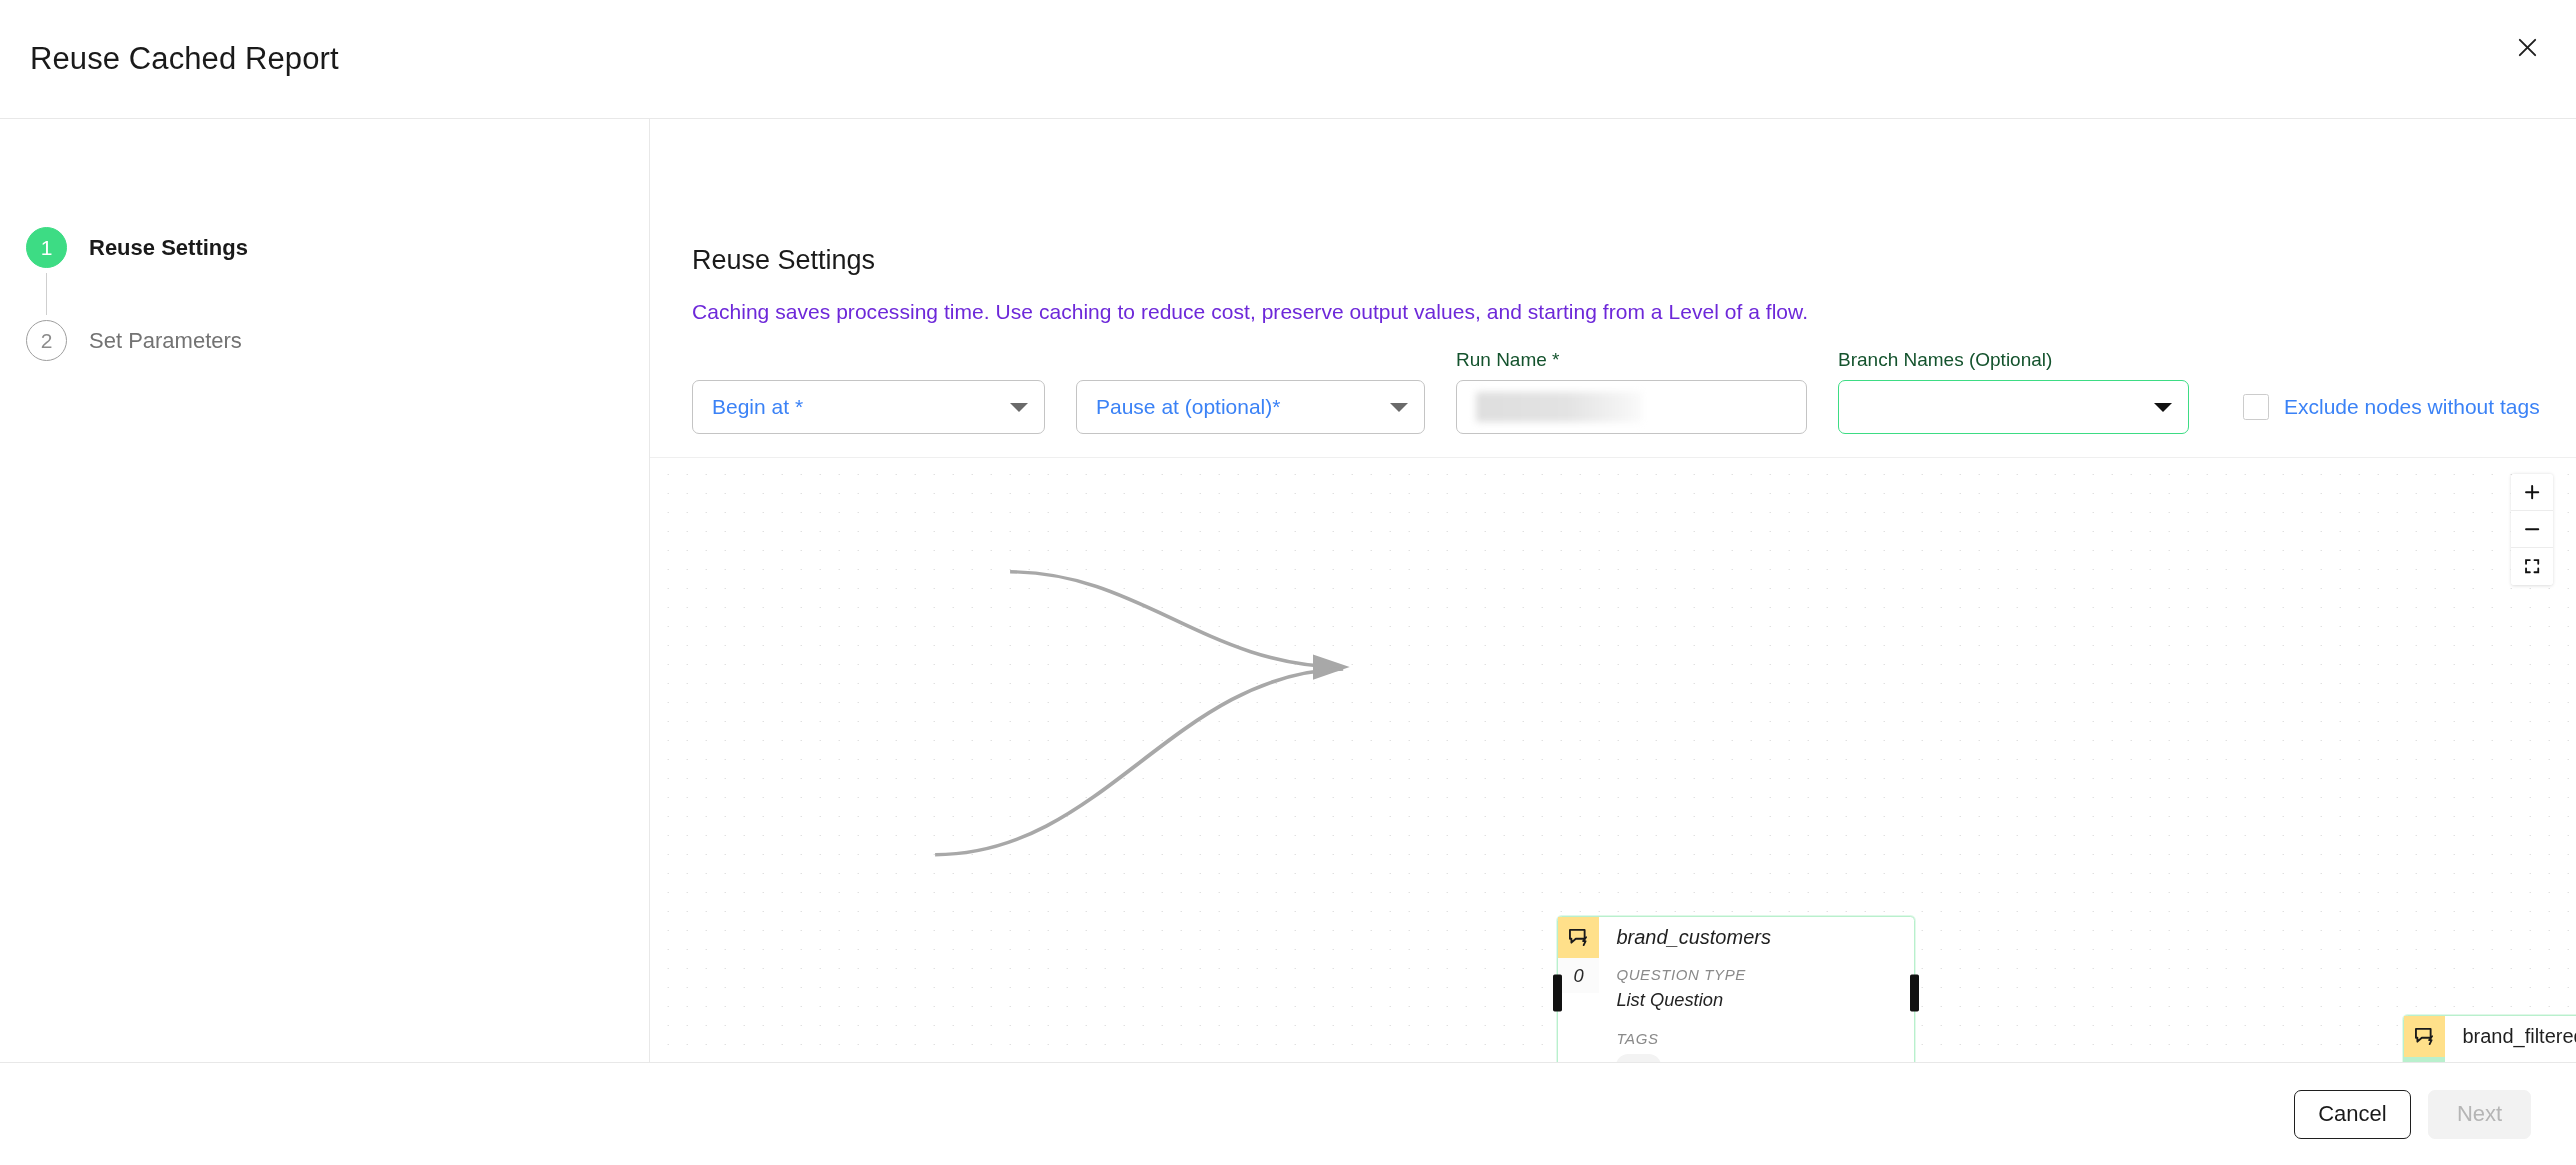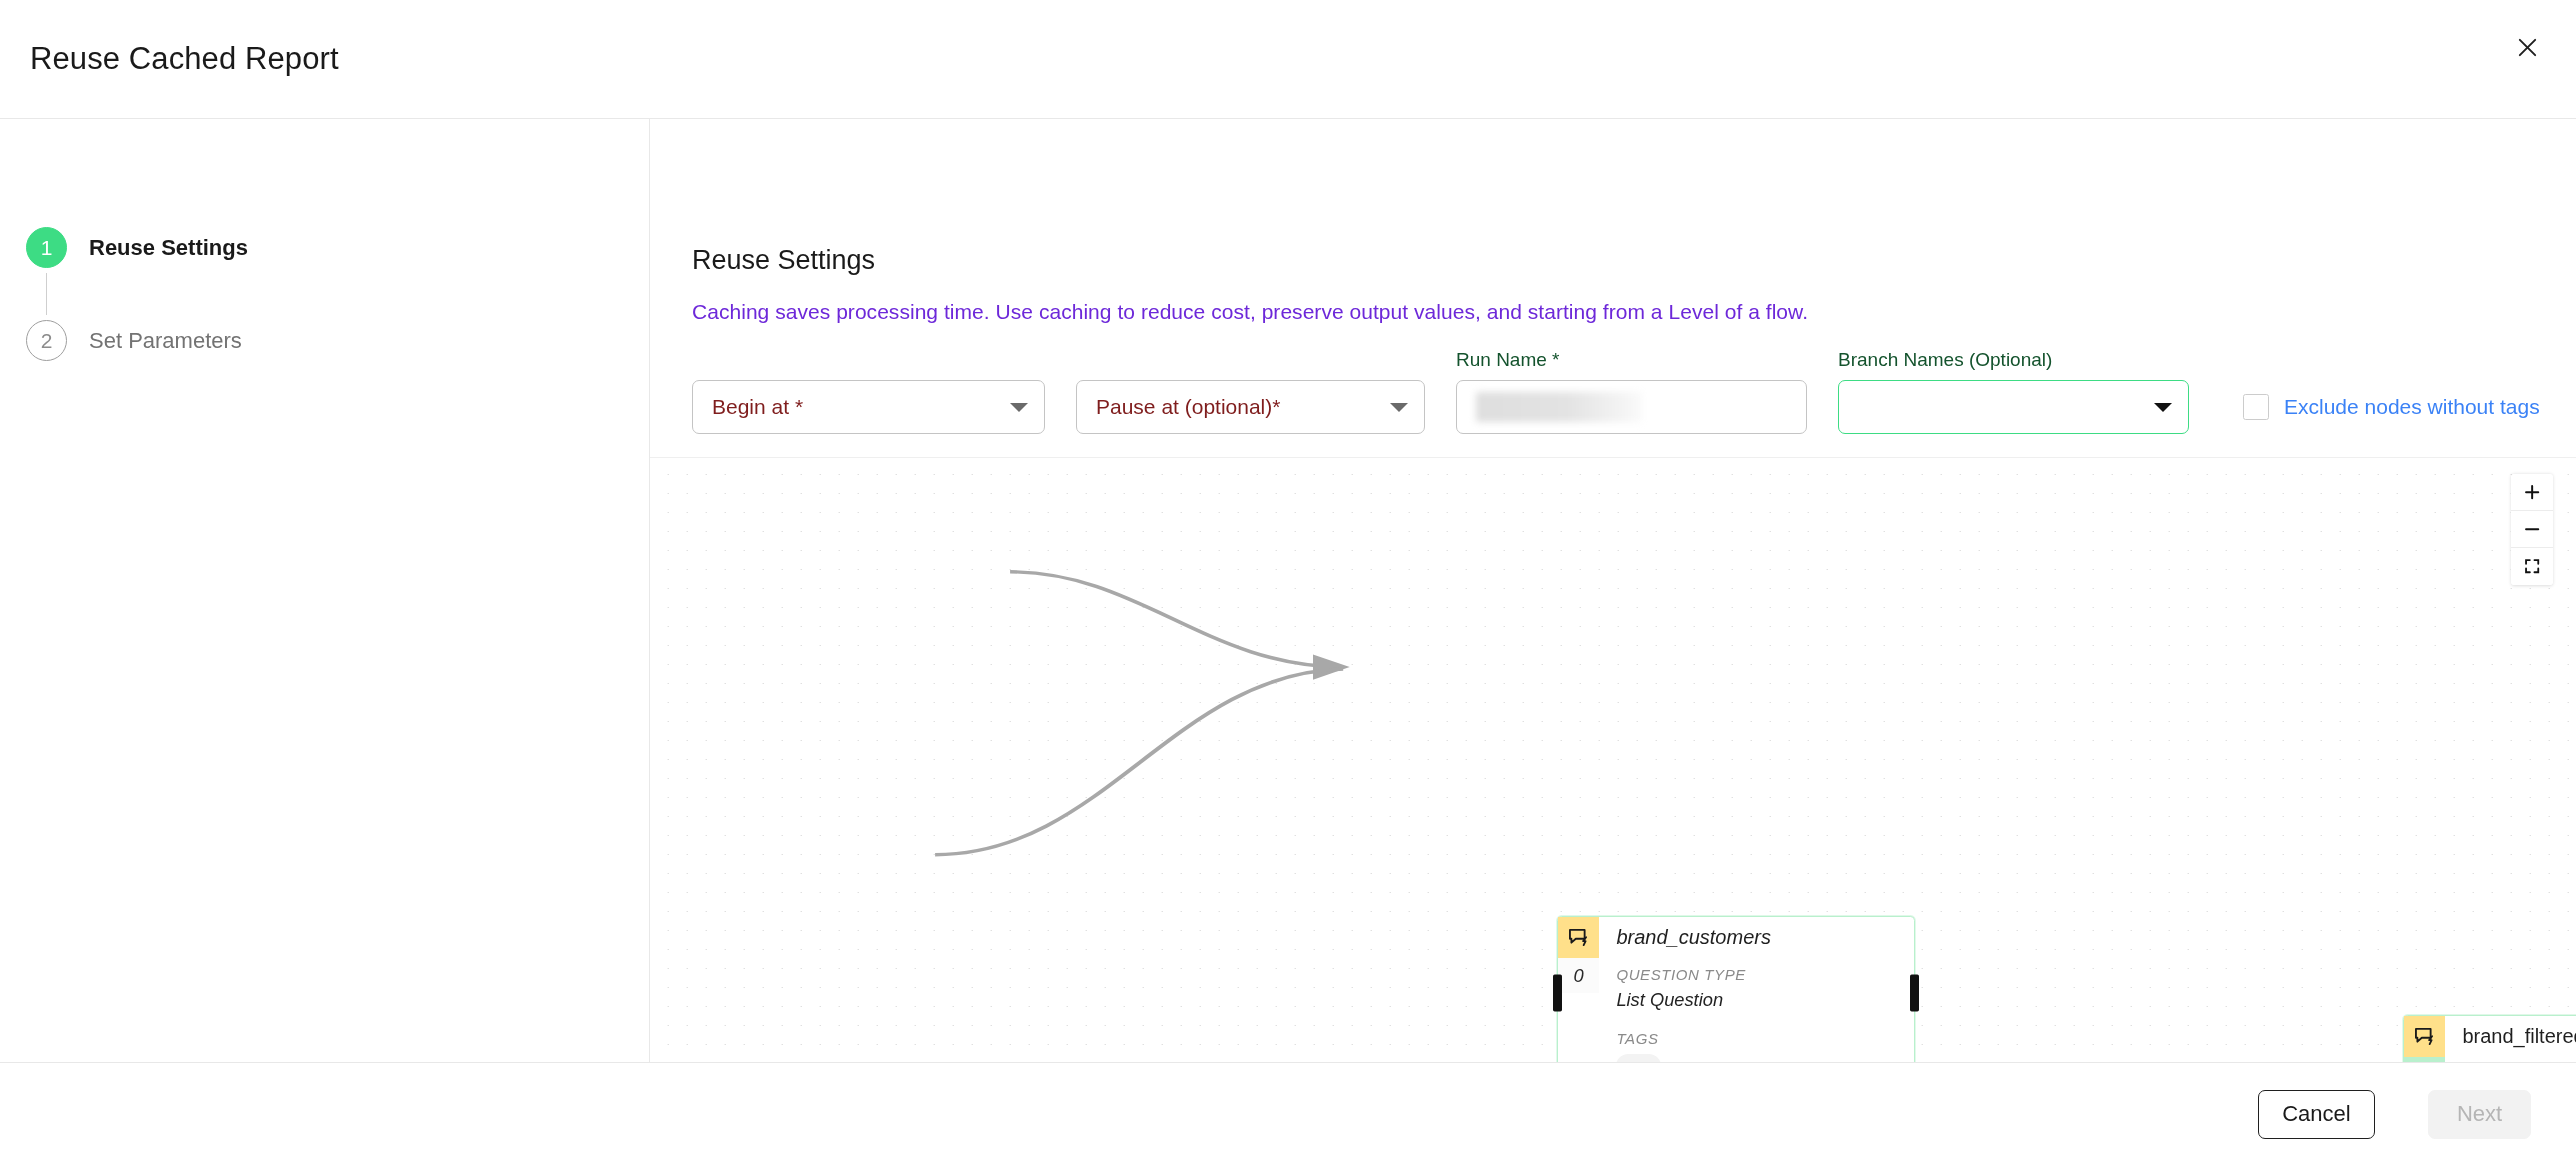--- a/index.html
+++ b/index.html
@@ -146,21 +146,21 @@
   }
   .select-box, .text-box {
     height: 54px;
     border: 0.9px solid #c4c4c4;
     border-radius: 7px;
     background: #ffffff;
     display: flex;
     align-items: center;
     padding: 0 15.7px 0 19px;
     font-size: 21px;
-    color: #7f1d1d;
+    color: #3b82f6;
     position: relative;
   }
   .select-box { justify-content: space-between; cursor: pointer; }
   .select-box.w1 { width: 353px; }
   .select-box.w2 { width: 349px; }
   .select-box.w3 { width: 351px; }
   .select-box.focused { border: 1.3px solid #3ddc84; }
   .text-box.w-run { width: 351px; cursor: text; }
 
   .caret {
@@ -337,21 +337,20 @@
   .btn {
     height: 49px;
     min-width: 103px;
     border-radius: 7px;
     font-size: 22px;
     display: flex;
     align-items: center;
     justify-content: center;
     padding: 8px 23px;
     cursor: pointer;
-    margin-left: 36px;
   }
   .btn-cancel {
     background: #ffffff;
     border: 1.3px solid #1f1f1f;
     color: #1a1a1a;
   }
   .btn-next {
     background: #f2f2f2;
     border: 1.3px solid #f2f2f2;
     color: #b5b5b5;

